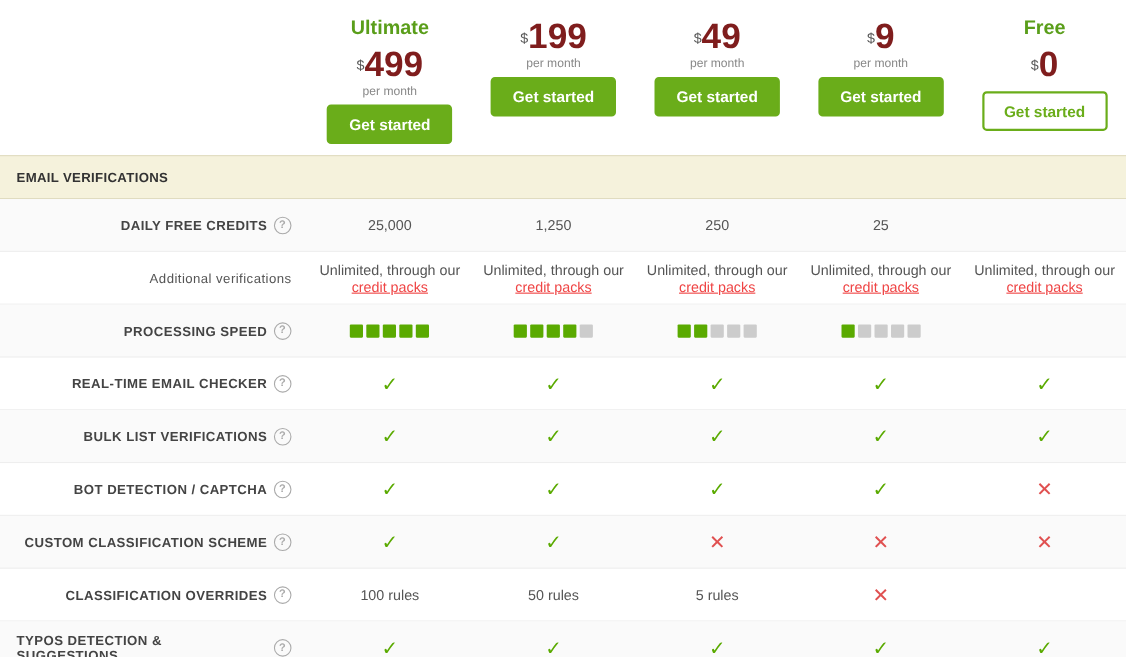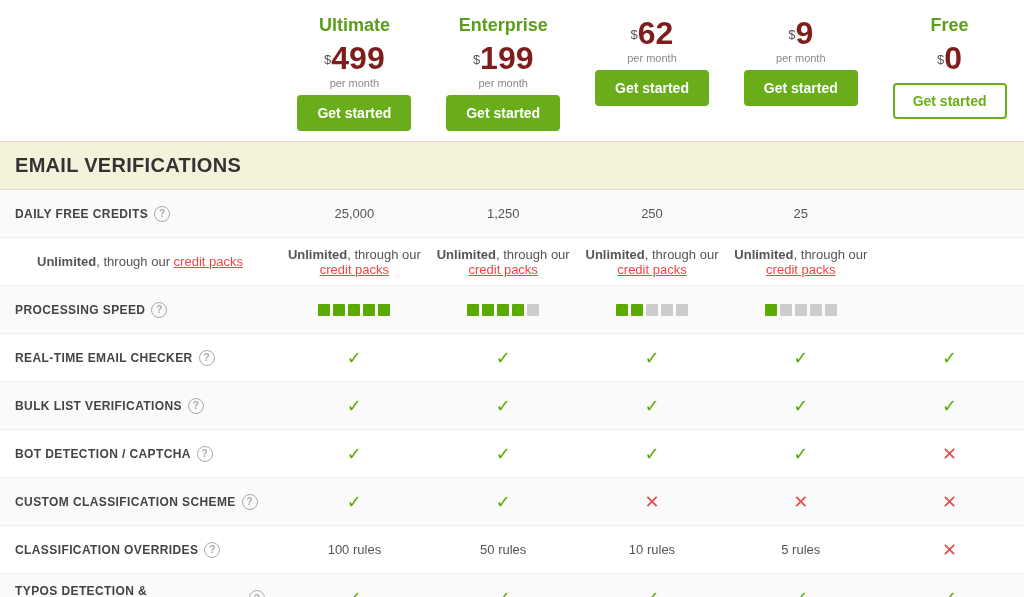--- a/index.html
+++ b/index.html
@@ -9,66 +9,69 @@
     .plan-header { text-align: center; padding: 5px; }
     .plan-name { font-size: 18px; font-weight: bold; color: #5a9e1a; margin-bottom: 4px; }
     .plan-price { font-size: 13px; color: #555; margin-bottom: 6px; }
     .plan-price .dollar { font-size: 13px; vertical-align: super; color: #555; }
     .plan-price .amount { font-size: 32px; font-weight: bold; color: #7f1d1d; }
     .plan-price .period { font-size: 11px; color: #888; display: block; }
     .btn-get-started { padding: 8px 18px; border-radius: 4px; font-size: 14px; font-weight: bold; cursor: pointer; border: 2px solid #6aad1a; }
     .btn-filled { background-color: #6aad1a; color: #fff; }
     .btn-outline { background-color: #fff; color: #6aad1a; }
     .section-header { display: grid; grid-template-columns: 280px repeat(5, 1fr); background-color: #f5f2dc; border-top: 1px solid #e0dcc0; border-bottom: 1px solid #e0dcc0; }
-    .section-title { padding: 12px 15px; font-weight: bold; font-size: 20px; color: #333; letter-spacing: 0.3px; grid-column: 1 / -1; }
+    .section-title { padding: 12px 15px; font-weight: bold; font-size: 12px; color: #333; letter-spacing: 0.3px; grid-column: 1 / -1; }
     .feature-row { display: grid; grid-template-columns: 280px repeat(5, 1fr); border-bottom: 1px solid #eee; align-items: center; min-height: 48px; }
     .feature-row:nth-child(even) { background: #fafafa; }
-    .feature-label { padding: 10px 15px; font-size: 12px; font-weight: bold; letter-spacing: 0.4px; color: #444; display: flex; align-items: center; gap: 6px; }
+    .feature-label { padding: 10px 15px; font-size: 12px; font-weight: bold; letter-spacing: 0.4px; color: #444; display: flex; align-items: center; gap: 6px; justify-content: flex-end; }
     .feature-label.sub { font-weight: normal; font-size: 12px; color: #555; }
     .feature-cell { text-align: center; padding: 8px 5px; font-size: 13px; color: #555; }
     .check { color: #5aaa00; font-size: 18px; }
     .cross { color: #e05050; font-size: 18px; }
     .credit-link { color: #ef4444; text-decoration: underline; cursor: pointer; }
-    .bold { font-weight: bold; text-align: center; }
+    .bold { font-weight: normal; text-align: center; }
     .info-icon { display: inline-flex; align-items: center; justify-content: center; width: 16px; height: 16px; border-radius: 50%; border: 1px solid #aaa; color: #aaa; font-size: 10px; cursor: pointer; flex-shrink: 0; }
     .speed-bars { display: flex; gap: 3px; justify-content: center; }
     .bar { width: 12px; height: 12px; border-radius: 1px; }
     .bar-filled { background-color: #5aaa00; }
     .bar-empty { background-color: #ccc; }
   </style>
 </head>
 <body>
 
 <div class="pricing-table">
 
   <div class="header-row">
     <div></div>
 
   <div class="plan-header"><div class="plan-name">Ultimate</div><div class="plan-price"><span class="dollar">$</span><span class="amount">499</span><span class="period">per month</span></div><button class="btn-get-started btn-filled">Get started</button></div>
-      <div class="plan-header"><div class="plan-name">Enterprise</div><div class="plan-price"><span class="dollar">$</span><span class="amount">199</span><span class="period">per month</span></div><button class="btn-get-started btn-filled">Get started</button></div>
-      <div class="plan-header"><div class="plan-price"><span class="dollar">$</span><span class="amount">62</span><span class="period">per month</span></div><button class="btn-get-started btn-filled">Get started</button></div>
+      <div class="plan-header"><div class="plan-price"><span class="dollar">$</span><span class="amount">199</span><span class="period">per month</span></div><button class="btn-get-started btn-filled">Get started</button></div>
+      <div class="plan-header"><div class="plan-price"><span class="dollar">$</span><span class="amount">49</span><span class="period">per month</span></div><button class="btn-get-started btn-filled">Get started</button></div>
       <div class="plan-header"><div class="plan-price"><span class="dollar">$</span><span class="amount">9</span><span class="period">per month</span></div><button class="btn-get-started btn-filled">Get started</button></div>
       <div class="plan-header"><div class="plan-name">Free</div><div class="plan-price"><span class="dollar">$</span><span class="amount">0</span></div><button class="btn-get-started btn-outline">Get started</button></div>
     </div>
 
   <div id="table-body">
       <div class="section-header">
         <div class="section-title">EMAIL VERIFICATIONS</div>
       </div>
       <div class="feature-row">
         <div class="feature-label">
           <span>DAILY FREE CREDITS</span>
           <span class="info-icon">?</span>
         </div>
         <div class="feature-cell">25,000</div>
         <div class="feature-cell">1,250</div>
         <div class="feature-cell">250</div>
         <div class="feature-cell">25</div>
       </div>
       <div class="feature-row">
+        <div class="feature-label sub">
+          <span>Additional verifications</span>
+        </div>
         <div class="feature-cell">
           <div><span class="bold">Unlimited</span>, through our <span class="credit-link">credit packs</span></div>
         </div>
         <div class="feature-cell">
           <div><span class="bold">Unlimited</span>, through our <span class="credit-link">credit packs</span></div>
         </div>
         <div class="feature-cell">
           <div><span class="bold">Unlimited</span>, through our <span class="credit-link">credit packs</span></div>
         </div>
         <div class="feature-cell">
@@ -164,21 +167,20 @@
         <div class="feature-cell"><span class="cross">✕</span></div>
         <div class="feature-cell"><span class="cross">✕</span></div>
       </div>
       <div class="feature-row">
         <div class="feature-label">
           <span>CLASSIFICATION OVERRIDES</span>
           <span class="info-icon">?</span>
         </div>
         <div class="feature-cell">100 rules</div>
         <div class="feature-cell">50 rules</div>
-        <div class="feature-cell">10 rules</div>
         <div class="feature-cell">5 rules</div>
         <div class="feature-cell"><span class="cross">✕</span></div>
       </div>
       <div class="feature-row">
         <div class="feature-label">
           <span>TYPOS DETECTION &amp; SUGGESTIONS</span>
           <span class="info-icon">?</span>
         </div>
         <div class="feature-cell"><span class="check">✓</span></div>
         <div class="feature-cell"><span class="check">✓</span></div>

